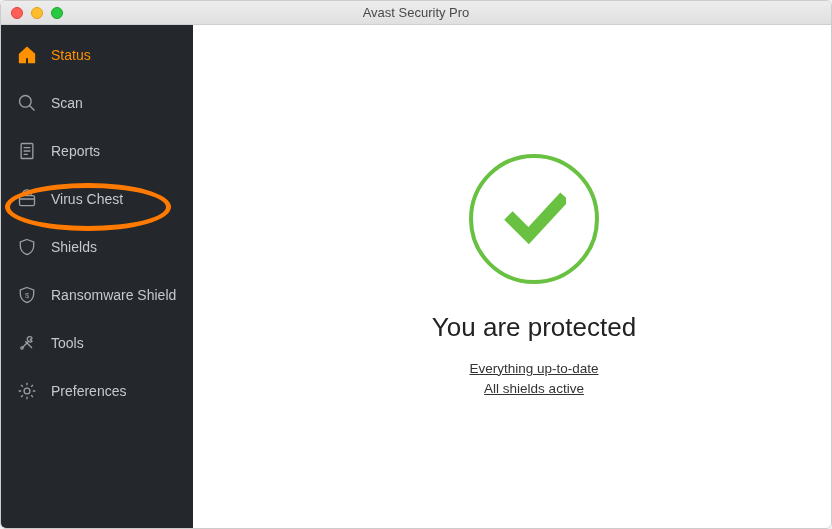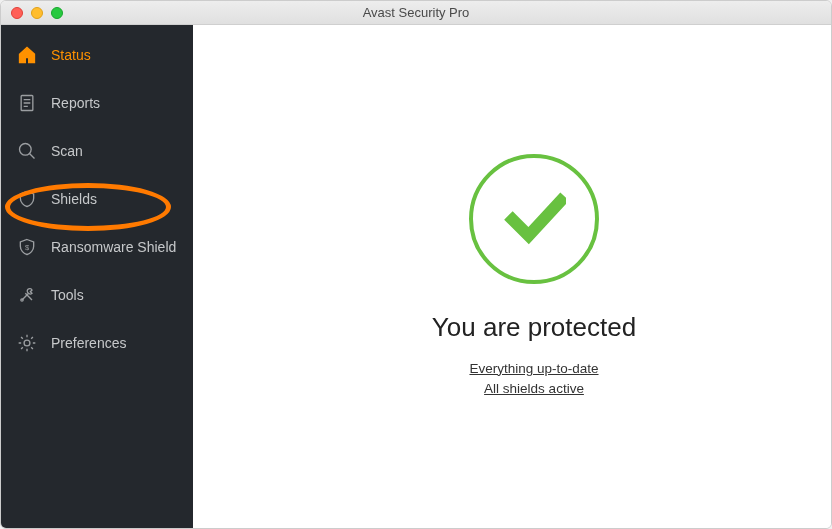--- a/index.html
+++ b/index.html
@@ -154,39 +154,49 @@
           <svg viewBox="0 0 24 24">
               <path d="M3 11 L12 3 L21 11 V21 H14 V15 H10 V21 H3 Z" fill="#ff9100" stroke="#ff9100"></path>
             </svg>
         </span>
         <span class="label">Status</span>
       </div>
 
       <div class="sidebar-item">
         <span class="icon">
           <svg viewBox="0 0 24 24">
+              <circle cx="10" cy="10" r="7"></circle>
+              <line x1="15" y1="15" x2="21" y2="21"></line>
+            </svg>
+        </span>
+        <span class="label">Scan</span>
+      </div>
+
+      <div class="sidebar-item">
+        <span class="icon">
+          <svg viewBox="0 0 24 24">
               <rect x="5" y="3" width="14" height="18" rx="1"></rect>
               <line x1="8" y1="8" x2="16" y2="8"></line>
               <line x1="8" y1="12" x2="16" y2="12"></line>
               <line x1="8" y1="16" x2="13" y2="16"></line>
             </svg>
         </span>
         <span class="label">Reports</span>
       </div>
 
       <div class="sidebar-item">
         <span class="icon">
           <svg viewBox="0 0 24 24">
-              <circle cx="10" cy="10" r="7"></circle>
-              <line x1="15" y1="15" x2="21" y2="21"></line>
-            </svg>
-        </span>
-        <span class="label">Scan</span>
-      </div>
-
+              <rect x="3" y="8" width="18" height="12" rx="2"></rect>
+              <path d="M3 12 H21"></path>
+              <path d="M7 8 V6 a5 5 0 0 1 10 0 V8"></path>
+            </svg>
+        </span>
+        <span class="label">Virus Chest</span>
+      </div>
 
       <div class="sidebar-item">
         <span class="icon">
           <svg viewBox="0 0 24 24">
               <path d="M12 3 L20 6 V11 C20 16 16 20 12 21 C8 20 4 16 4 11 V6 Z"></path>
             </svg>
         </span>
         <span class="label">Shields</span>
       </div>
 

